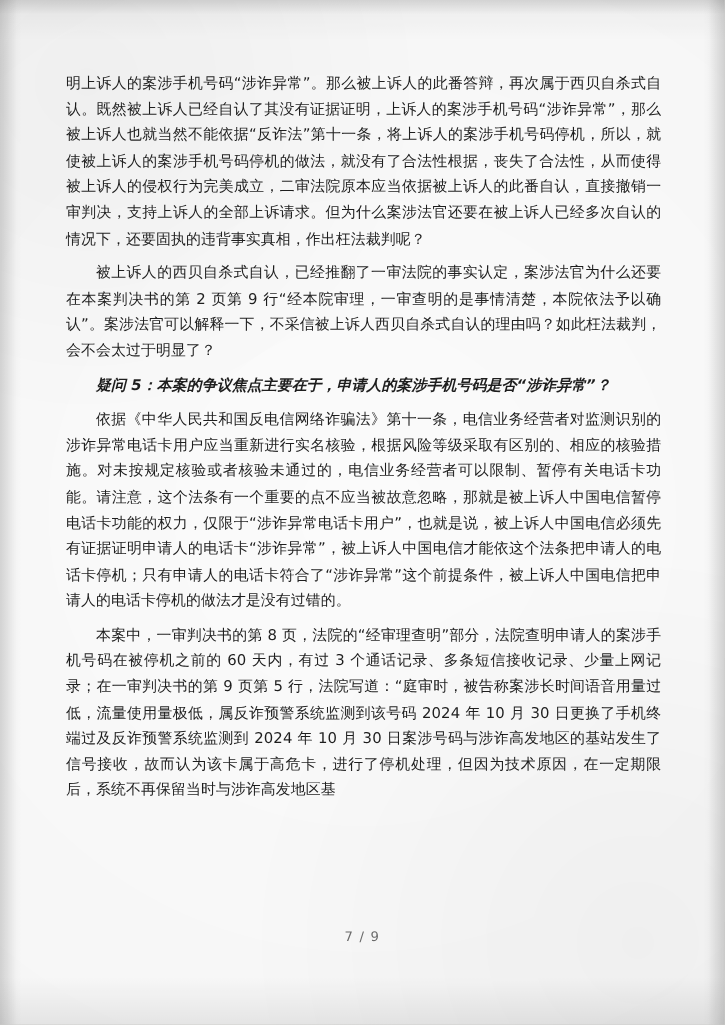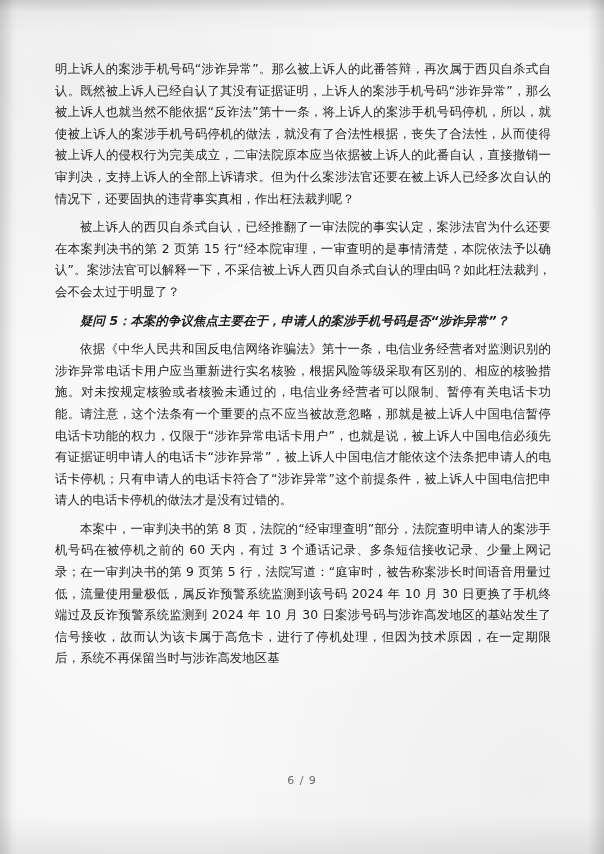--- a/index.html
+++ b/index.html
@@ -105,20 +105,20 @@
 
 <div id="page">
   <div class="paper-noise"></div>
   <div class="edge-shadow-left"></div>
   <div class="edge-shadow-right"></div>
   <div class="edge-shadow-top"></div>
   <div class="edge-shadow-bottom"></div>
 
   <div class="content">
     <p class="para">明上诉人的案涉手机号码“涉诈异常”。那么被上诉人的此番答辩，再次属于西贝自杀式自认。既然被上诉人已经自认了其没有证据证明，上诉人的案涉手机号码“涉诈异常”，那么被上诉人也就当然不能依据“反诈法”第十一条，将上诉人的案涉手机号码停机，所以，就使被上诉人的案涉手机号码停机的做法，就没有了合法性根据，丧失了合法性，从而使得被上诉人的侵权行为完美成立，二审法院原本应当依据被上诉人的此番自认，直接撤销一审判决，支持上诉人的全部上诉请求。但为什么案涉法官还要在被上诉人已经多次自认的情况下，还要固执的违背事实真相，作出枉法裁判呢？</p>
-    <p class="para indent">被上诉人的西贝自杀式自认，已经推翻了一审法院的事实认定，案涉法官为什么还要在本案判决书的第 2 页第 15 行“经本院审理，一审查明的是事情清楚，本院依法予以确认”。案涉法官可以解释一下，不采信被上诉人西贝自杀式自认的理由吗？如此枉法裁判，会不会太过于明显了？</p>
+    <p class="para indent">被上诉人的西贝自杀式自认，已经推翻了一审法院的事实认定，案涉法官为什么还要在本案判决书的第 2 页第 9 行“经本院审理，一审查明的是事情清楚，本院依法予以确认”。案涉法官可以解释一下，不采信被上诉人西贝自杀式自认的理由吗？如此枉法裁判，会不会太过于明显了？</p>
     <p class="para indent gap-before q-head">疑问 5：本案的争议焦点主要在于，申请人的案涉手机号码是否“涉诈异常”？</p>
     <p class="para indent">依据《中华人民共和国反电信网络诈骗法》第十一条，电信业务经营者对监测识别的涉诈异常电话卡用户应当重新进行实名核验，根据风险等级采取有区别的、相应的核验措施。对未按规定核验或者核验未通过的，电信业务经营者可以限制、暂停有关电话卡功能。请注意，这个法条有一个重要的点不应当被故意忽略，那就是被上诉人中国电信暂停电话卡功能的权力，仅限于“涉诈异常电话卡用户”，也就是说，被上诉人中国电信必须先有证据证明申请人的电话卡“涉诈异常”，被上诉人中国电信才能依这个法条把申请人的电话卡停机；只有申请人的电话卡符合了“涉诈异常”这个前提条件，被上诉人中国电信把申请人的电话卡停机的做法才是没有过错的。</p>
     <p class="para indent">本案中，一审判决书的第 8 页，法院的“经审理查明”部分，法院查明申请人的案涉手机号码在被停机之前的 60 天内，有过 3 个通话记录、多条短信接收记录、少量上网记录；在一审判决书的第 9 页第 5 行，法院写道：“庭审时，被告称案涉长时间语音用量过低，流量使用量极低，属反诈预警系统监测到该号码 2024 年 10 月 30 日更换了手机终端过及反诈预警系统监测到 2024 年 10 月 30 日案涉号码与涉诈高发地区的基站发生了信号接收，故而认为该卡属于高危卡，进行了停机处理，但因为技术原因，在一定期限后，系统不再保留当时与涉诈高发地区基</p>
   </div>
 
-  <div class="page-num">6 / 9</div>
+  <div class="page-num">7 / 9</div>
 </div>
 
 </body></html>

